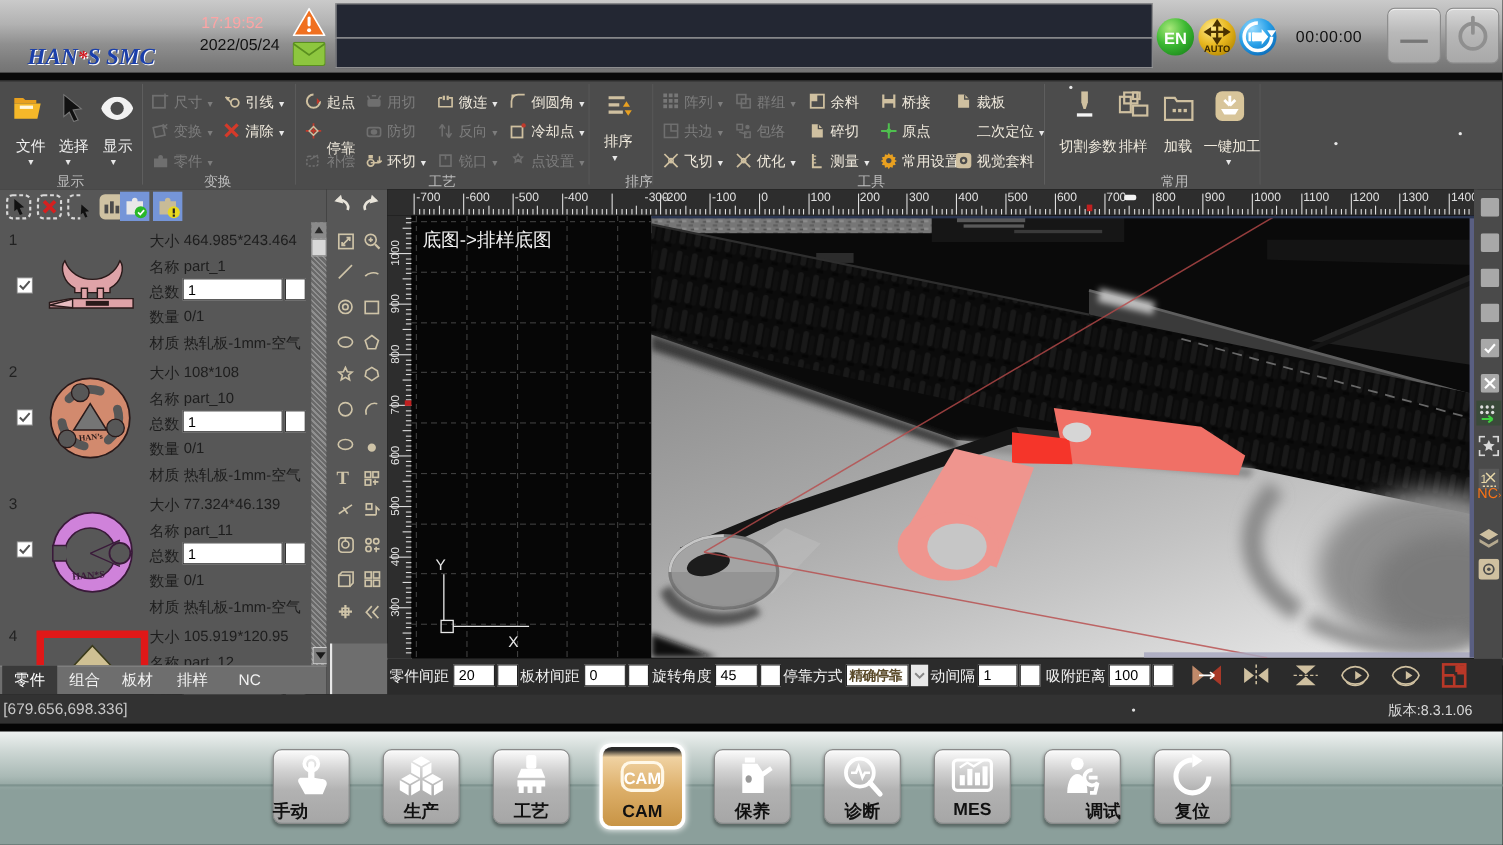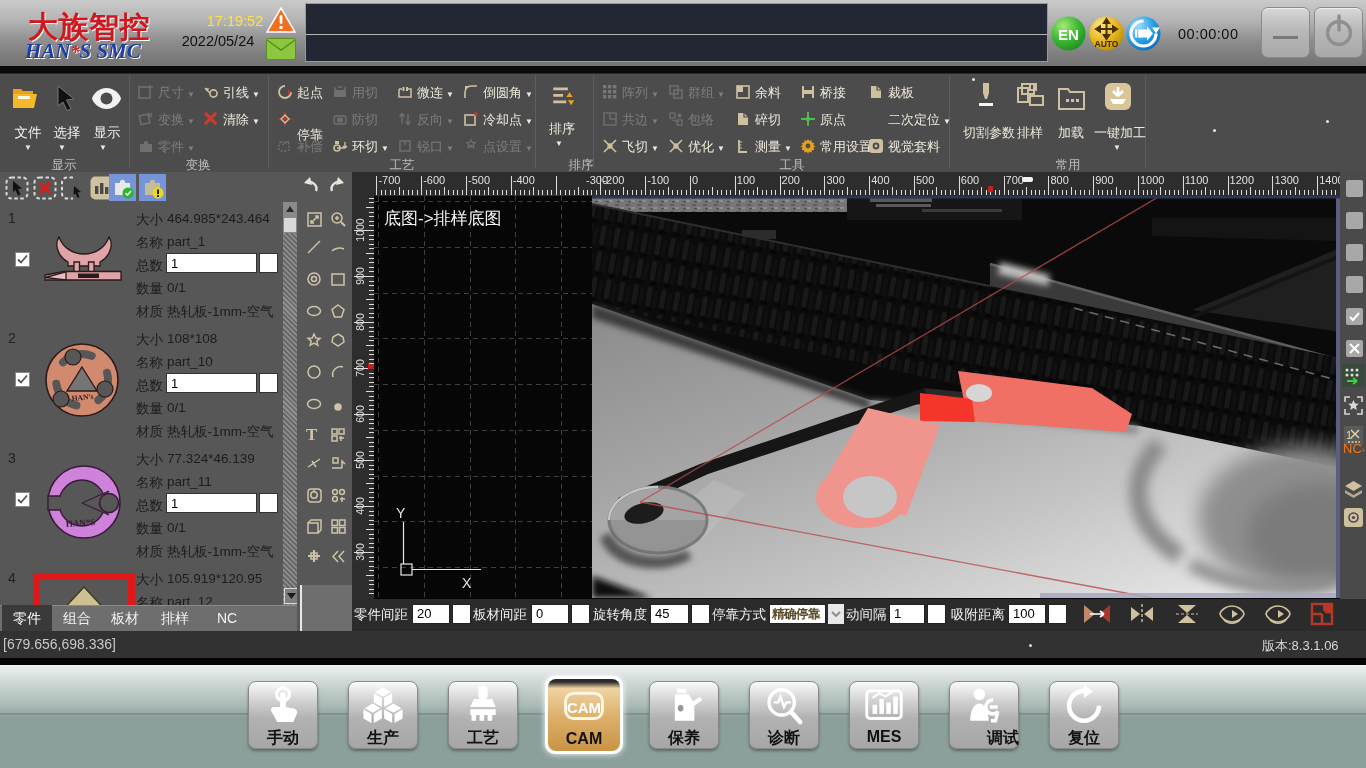--- a/index.html
+++ b/index.html
@@ -10,23 +10,22 @@
 .dd{font-size:8px;color:#e8e8e8;margin-left:3px}
 .dd.dis{color:#7d7d7d}
 .plab{position:absolute;color:#1d1d1d;font-size:13.5px;white-space:nowrap}
 .inp{position:absolute;background:#fff;border:1px solid #222;color:#000;font-size:13px;padding-left:4px;line-height:18px}
 .blab{position:absolute;color:#f2f2f2;font-size:13.5px;white-space:nowrap}
 .tick{position:absolute;background:#ddd}
 </style></head><body>
 <div id="root">
 <div style="position:absolute;left:0;top:0;width:1366px;height:73px;background:linear-gradient(180deg,#cacaca 0%,#b2b2b2 30%,#8f8f8f 55%,#7a7a7a 80%,#6e6e6e 100%)"></div>
 <div style="position:absolute;left:0;top:66px;width:1366px;height:8px;background:#0a0a0a"></div>
-<div style="position:absolute;left:28px;top:7px;width:150px;height:34px;color:#d2161e;font-size:30px;font-weight:bold;letter-spacing:0.5px;text-shadow:1px 1px 0 #fff">大族智控</div>
 <div style="position:absolute;left:25px;top:39px;width:150px;height:22px;color:#1b3faa;font-size:21px;font-weight:bold;font-style:italic;font-family:'Liberation Serif',serif;text-shadow:1px 1px 0 #fff">HAN<span style="color:#d2161e;font-size:18px">*</span>S SMC</div>
-<div style="position:absolute;left:200px;top:13px;width:70px;text-align:center;color:#fde047;font-size:14.5px">17:19:52</div>
+<div style="position:absolute;left:183px;top:13px;width:70px;text-align:left;color:#fca5a5;font-size:14.5px">17:19:52</div>
 <div style="position:absolute;left:180px;top:33px;width:76px;text-align:center;color:#111;font-size:14.5px">2022/05/24</div>
 <svg class="abs" style="left:266px;top:7px" width="30" height="27" viewBox="0 0 30 27">
 <path d="M15 1 L29 25 L1 25 Z" fill="#f07020" stroke="#fff" stroke-width="1.5"></path>
 <rect x="13.6" y="8" width="2.8" height="9" rx="1.4" fill="#fff"></rect>
       <circle cx="15" cy="20.5" r="1.8" fill="#fff"></circle>
     </svg>
 <svg class="abs" style="left:266px;top:38px" width="30" height="22" viewBox="0 0 30 22">
 <rect x="0.5" y="0.5" width="29" height="21" rx="2" fill="#8dc63f" stroke="#5a8f1f"></rect>
 <path d="M1 2 L15 12 L29 2" fill="none" stroke="#5a8f1f" stroke-width="1.5"></path>
     </svg>
@@ -1168,21 +1167,21 @@
 <rect x="13" y="3" width="8" height="6" fill="#b83828"></rect>
     </svg>
 <div style="position:absolute;left:0;top:631px;width:1366px;height:27px;background:#323232"></div>
 <div style="position:absolute;left:3px;top:636px;color:#c8c8c8;font-size:14px">[679.656,698.336]</div>
 <div style="position:absolute;left:1262px;top:637px;color:#d8d8d8;font-size:13px">版本:8.3.1.06</div>
 <div style="position:absolute;left:1029px;top:644px;width:3px;height:3px;background:#ddd;border-radius:50%"></div>
 <div style="position:absolute;left:0;top:658px;width:1366px;height:7px;background:#050505"></div>
 <div style="position:absolute;left:0;top:665px;width:1366px;height:103px;background:linear-gradient(180deg,#eef2f1 0%,#ccd6d3 18%,#a9b9b5 40%,#93a6a2 48%,#8b9f9b 52%,#8b9f9b 100%)"></div>
 <div style="position:absolute;left:0;top:713px;width:1366px;height:2px;background:#7e938f"></div>
 <div style="position:absolute;left:248px;top:681px;width:70px;height:68px;border-radius:8px;background:linear-gradient(180deg,#fbfbfb 0,#d2d2d2 28%,#b2b2b2 55%,#a6a6a6 100%);border:1px solid #8a8a8a;box-shadow:0 2px 3px rgba(0,0,0,0.35),inset 0 1px 0 #fff"></div>
-<div style="position:absolute;left:248px;top:728px;width:70px;text-align:center;color:#111;font-size:16px;font-weight:bold">手动</div>
+<div style="position:absolute;left:248px;top:728px;width:70px;color:#111;font-size:16px;font-weight:bold">手动</div>
 <svg class="abs" style="left:260px;top:684px" width="46" height="46" viewBox="0 0 40 40">
       <circle cx="20" cy="9" r="5.5" fill="none" stroke="#fff" stroke-width="3"></circle>
       <rect x="17.5" y="7" width="5" height="16" rx="2.5" fill="#fff"></rect>
       <path d="M12 20 C10 20 9 22 10 24 L15 33 H29 L32 26 C33 23 31 21 28 21 L22 20 Z" fill="#fff"></path>
     </svg>
 <div style="position:absolute;left:348px;top:681px;width:70px;height:68px;border-radius:8px;background:linear-gradient(180deg,#fbfbfb 0,#d2d2d2 28%,#b2b2b2 55%,#a6a6a6 100%);border:1px solid #8a8a8a;box-shadow:0 2px 3px rgba(0,0,0,0.35),inset 0 1px 0 #fff"></div>
 <div style="position:absolute;left:348px;top:728px;width:70px;text-align:center;color:#111;font-size:16px;font-weight:bold">生产</div>
 <svg class="abs" style="left:360px;top:684px" width="46" height="46" viewBox="0 0 40 40">
       <g fill="#fff">
         <path d="M20 3 L27 7 L20 11 L13 7 Z"></path>

